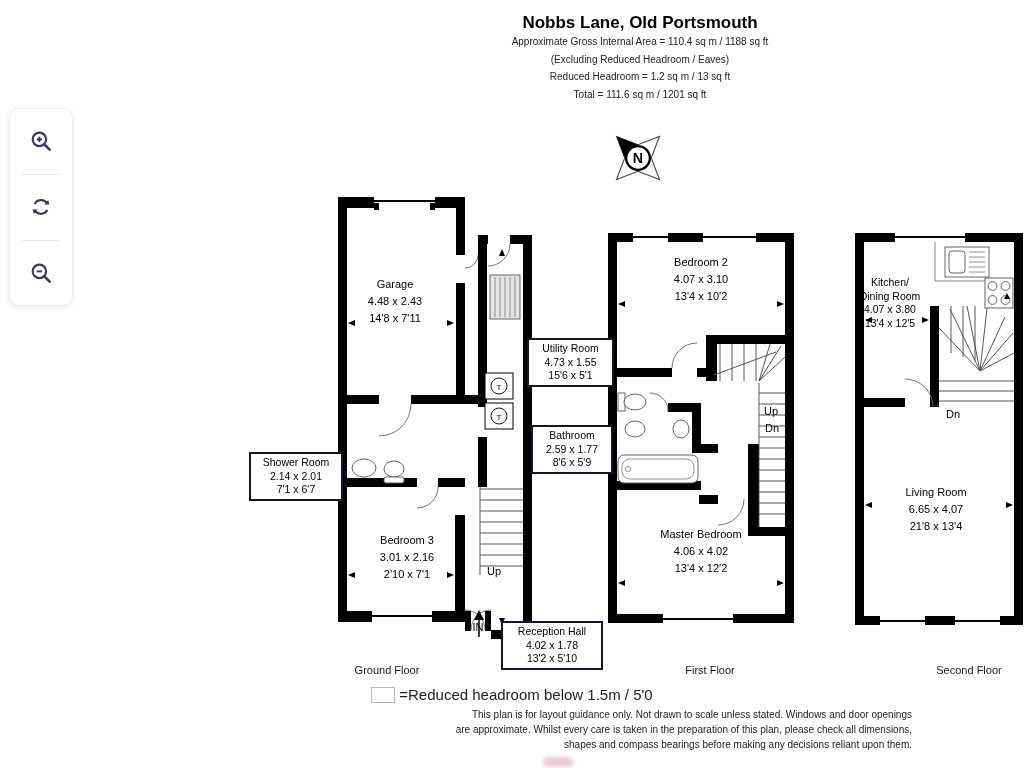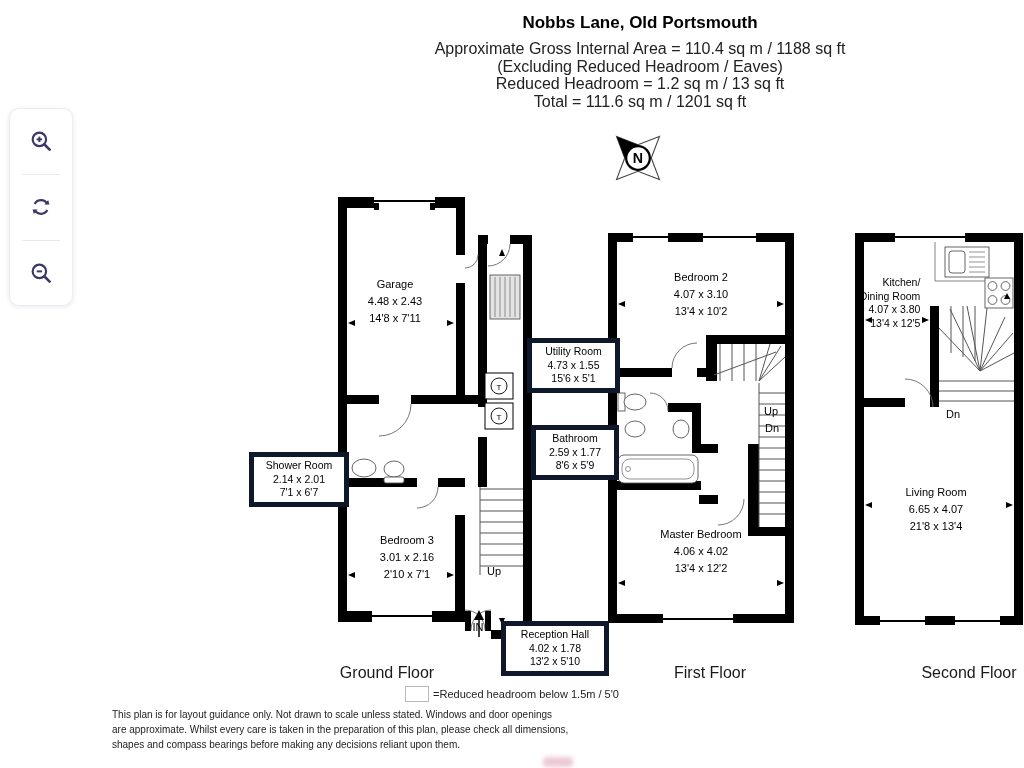--- a/index.html
+++ b/index.html
@@ -1,49 +1,49 @@
 <!DOCTYPE html>
 <html><head>
 <meta charset="utf-8">
 <style>
   html,body{margin:0;padding:0;background:#fff;}
   .page{position:relative;width:1024px;height:768px;background:#fff;overflow:hidden;
         font-family:"Liberation Sans", sans-serif;color:#111;}
 
   
   .hdr{position:absolute;left:340px;top:13px;width:600px;text-align:center;}
-  .hdr .title{font-size:17px;font-weight:bold;color:#000;margin-bottom:7px;}
-  .hdr .sub{font-size:16px;line-height:17.5px;color:#222;}
+  .hdr .title{font-size:17px;font-weight:bold;color:#000;margin-bottom:0;}
+  .hdr .sub{font-size:10px;line-height:17.5px;color:#222;}
 
   
   .toolbar{position:absolute;left:9px;top:108px;width:64px;height:198px;background:#fff;
            border:1px solid #ececf2;border-radius:10px;box-shadow:0 1px 5px rgba(40,40,80,.10);
            display:flex;flex-direction:column;align-items:center;justify-content:space-between;
            padding:6px 0;box-sizing:border-box;}
   .tbtn{background:none;border:none;width:56px;height:52px;display:flex;align-items:center;
         justify-content:center;cursor:pointer;padding:0;}
   .tdiv{width:38px;height:1px;background:#e8e8ee;}
 
   
   .plan{position:absolute;}
 
   
   .rl{position:absolute;transform:translateX(-50%);text-align:center;font-size:11px;
       line-height:17px;color:#000;white-space:nowrap;}
-  .rl.small{font-size:10.5px;line-height:13.5px;text-align:right;}
-  .rl.boxed{transform:none;border:5px solid #0f172a;background:#fff;padding:2px 3px;
+  .rl.small{font-size:10.5px;line-height:13.5px;}
+  .rl.boxed{transform:none;border:2px solid #0f172a;background:#fff;padding:2px 3px;
             font-size:10.5px;line-height:13.5px;z-index:5;}
   .stairlbl{position:absolute;transform:translateX(-50%);font-size:11px;color:#000;white-space:nowrap;}
-  .floorcap{position:absolute;transform:translateX(-50%);font-size:16px;color:#1a1a1a;white-space:nowrap;}
+  .floorcap{position:absolute;transform:translateX(-50%);font-size:11px;color:#1a1a1a;white-space:nowrap;}
 
   
   .legend{position:absolute;left:0;right:0;top:686px;display:flex;align-items:center;
-          justify-content:center;gap:4px;font-size:11px;color:#222;}
+          justify-content:center;gap:4px;font-size:15px;color:#222;}
   .legend .lbox{width:22px;height:14px;border:1px solid #b9b9b9;background:#fff;}
-  .disc{position:absolute;left:117px;top:707px;width:1030px;transform:scale(1);text-align:left;
+  .disc{position:absolute;left:117px;top:707px;width:1030px;transform:scale(1);text-align:right;
         font-size:10px;line-height:15px;color:#222;}
   .disc{left:0;width:1264px;margin-left:0;}
   .disc-inner{width:800px;margin:0 auto;}
   .watermark{position:absolute;left:543px;top:757px;width:30px;height:10px;background:#d995ab;
              opacity:.5;border-radius:4px;filter:blur(2px);}
 </style>
 </head>
 <body>
 
 <div class="page">
@@ -293,21 +293,21 @@
     <div>8'6 x 5'9</div>
   </div>
   <div class="rl boxed" style="left:501px;top:621px;width:92px">
     <div>Reception Hall</div>
     <div>4.02 x 1.78</div>
     <div>13'2 x 5'10</div>
   </div>
   <div class="stairlbl" style="left:494px;top:565px">Up</div>
   <div class="stairlbl" style="left:478px;top:621px">IN</div>
 
-  <div class="rl" style="left:701px;top:269px">
+  <div class="rl" style="left:701px;top:254px">
     <div>Bedroom 2</div>
     <div>4.07 x 3.10</div>
     <div>13'4 x 10'2</div>
   </div>
   <div class="rl" style="left:701px;top:526px">
     <div>Master Bedroom</div>
     <div>4.06 x 4.02</div>
     <div>13'4 x 12'2</div>
   </div>
   <div class="stairlbl" style="left:771px;top:405px">Up</div>

